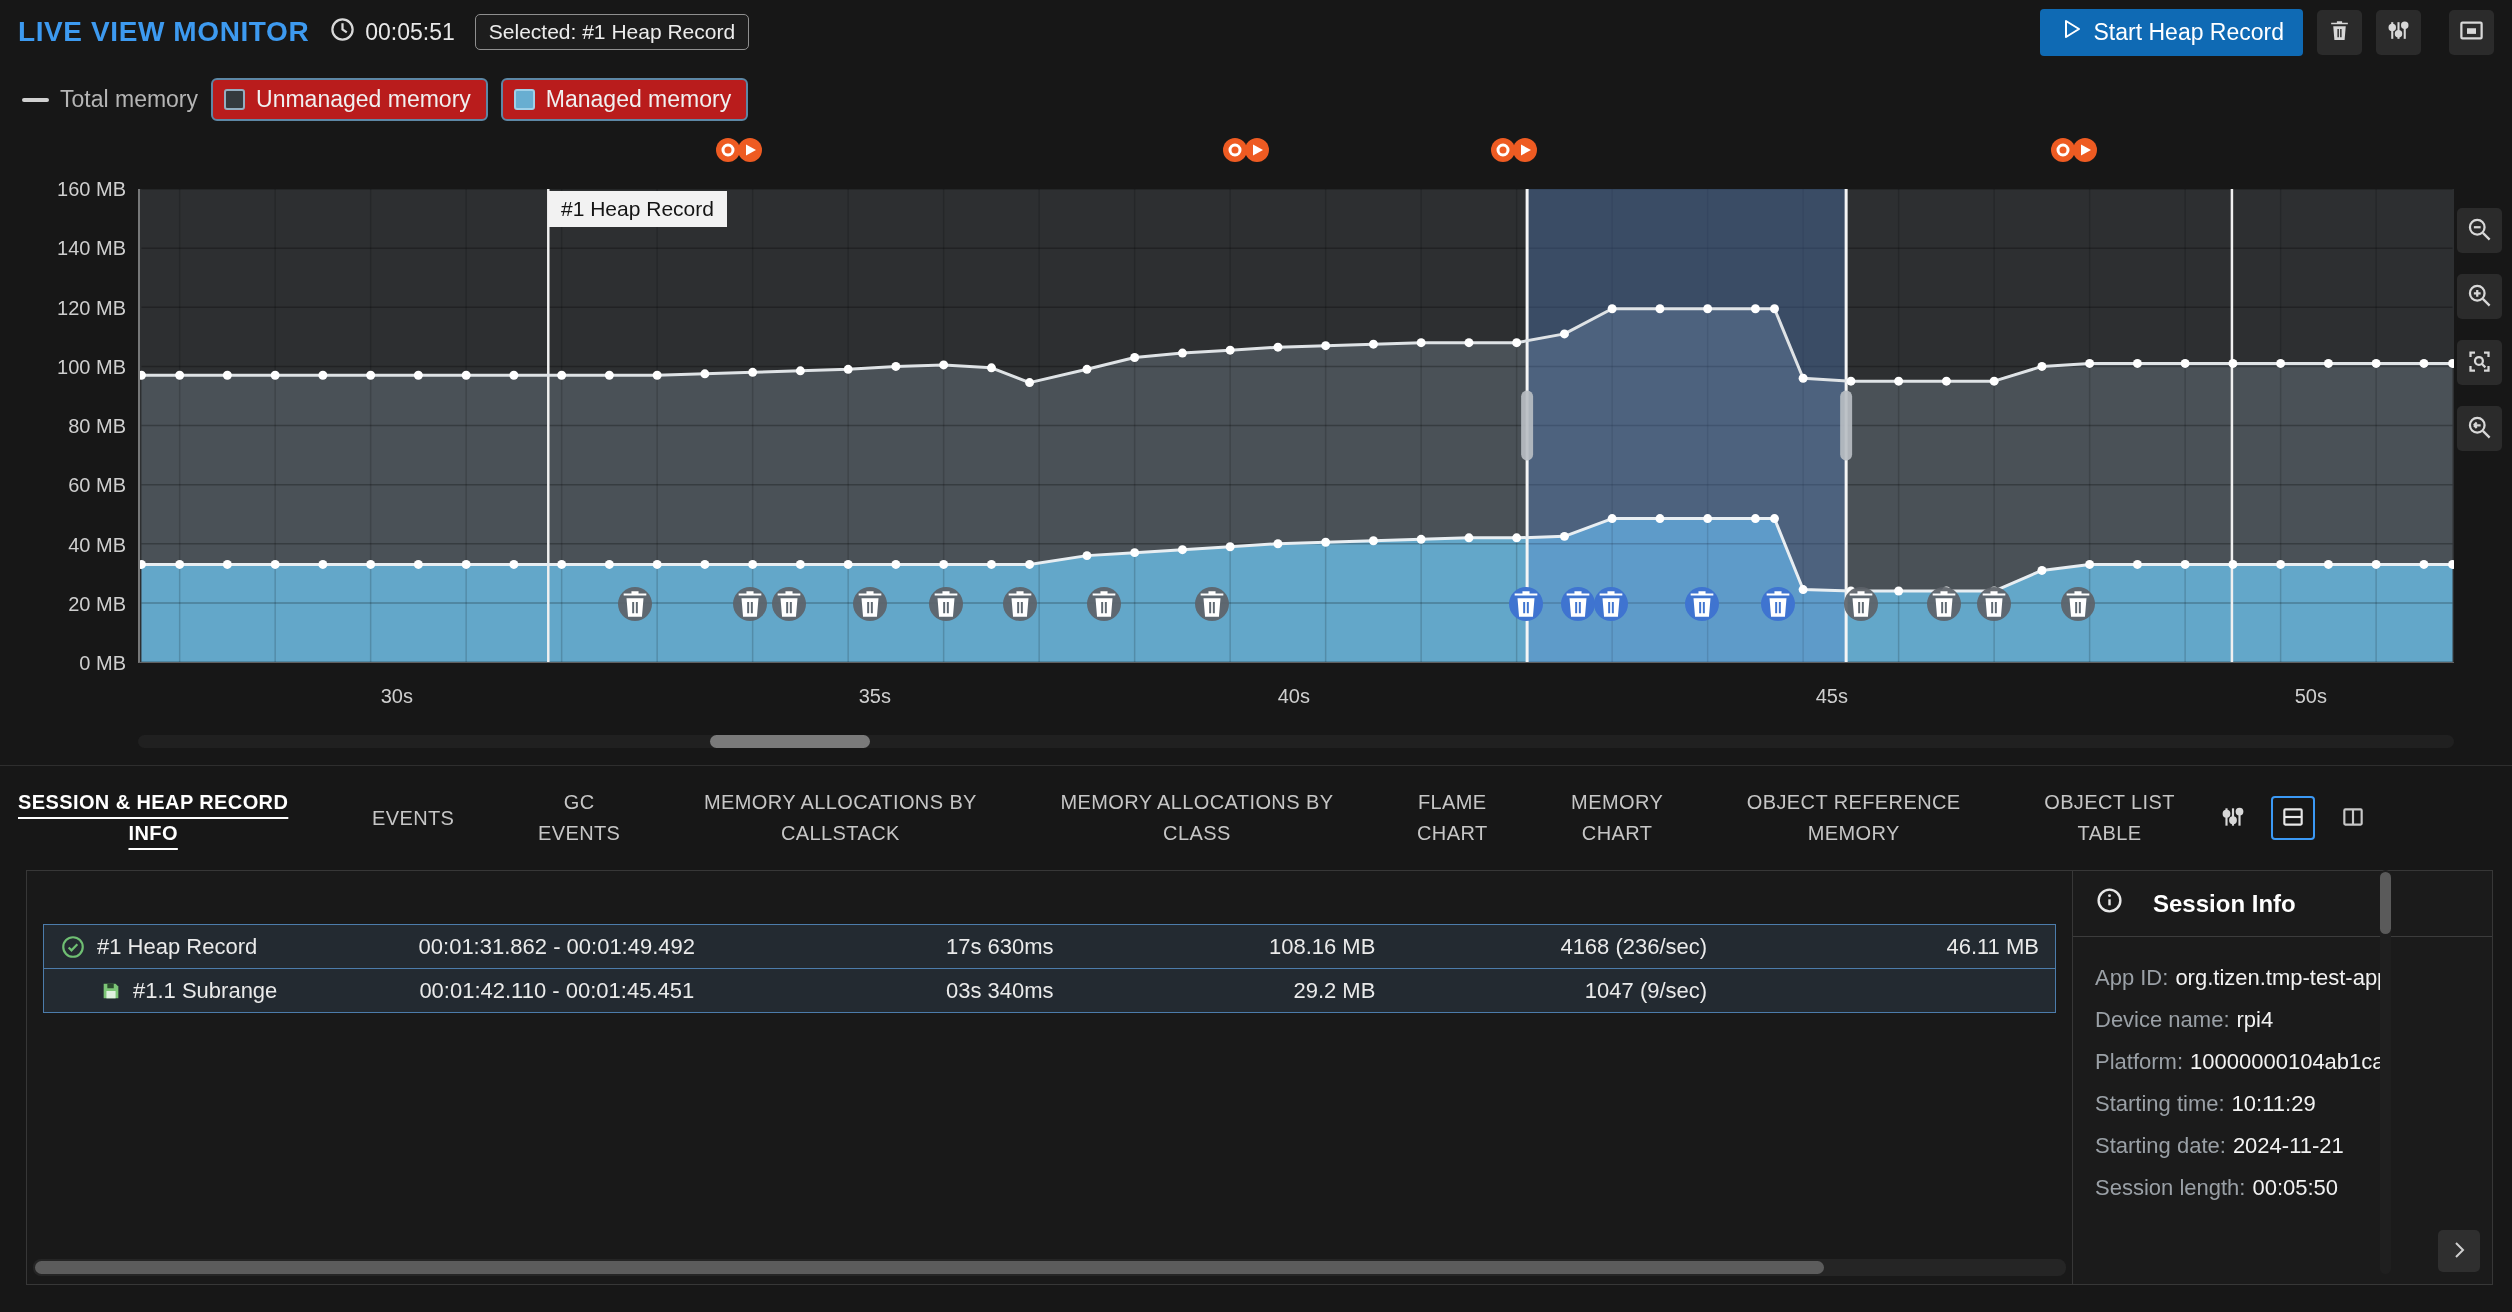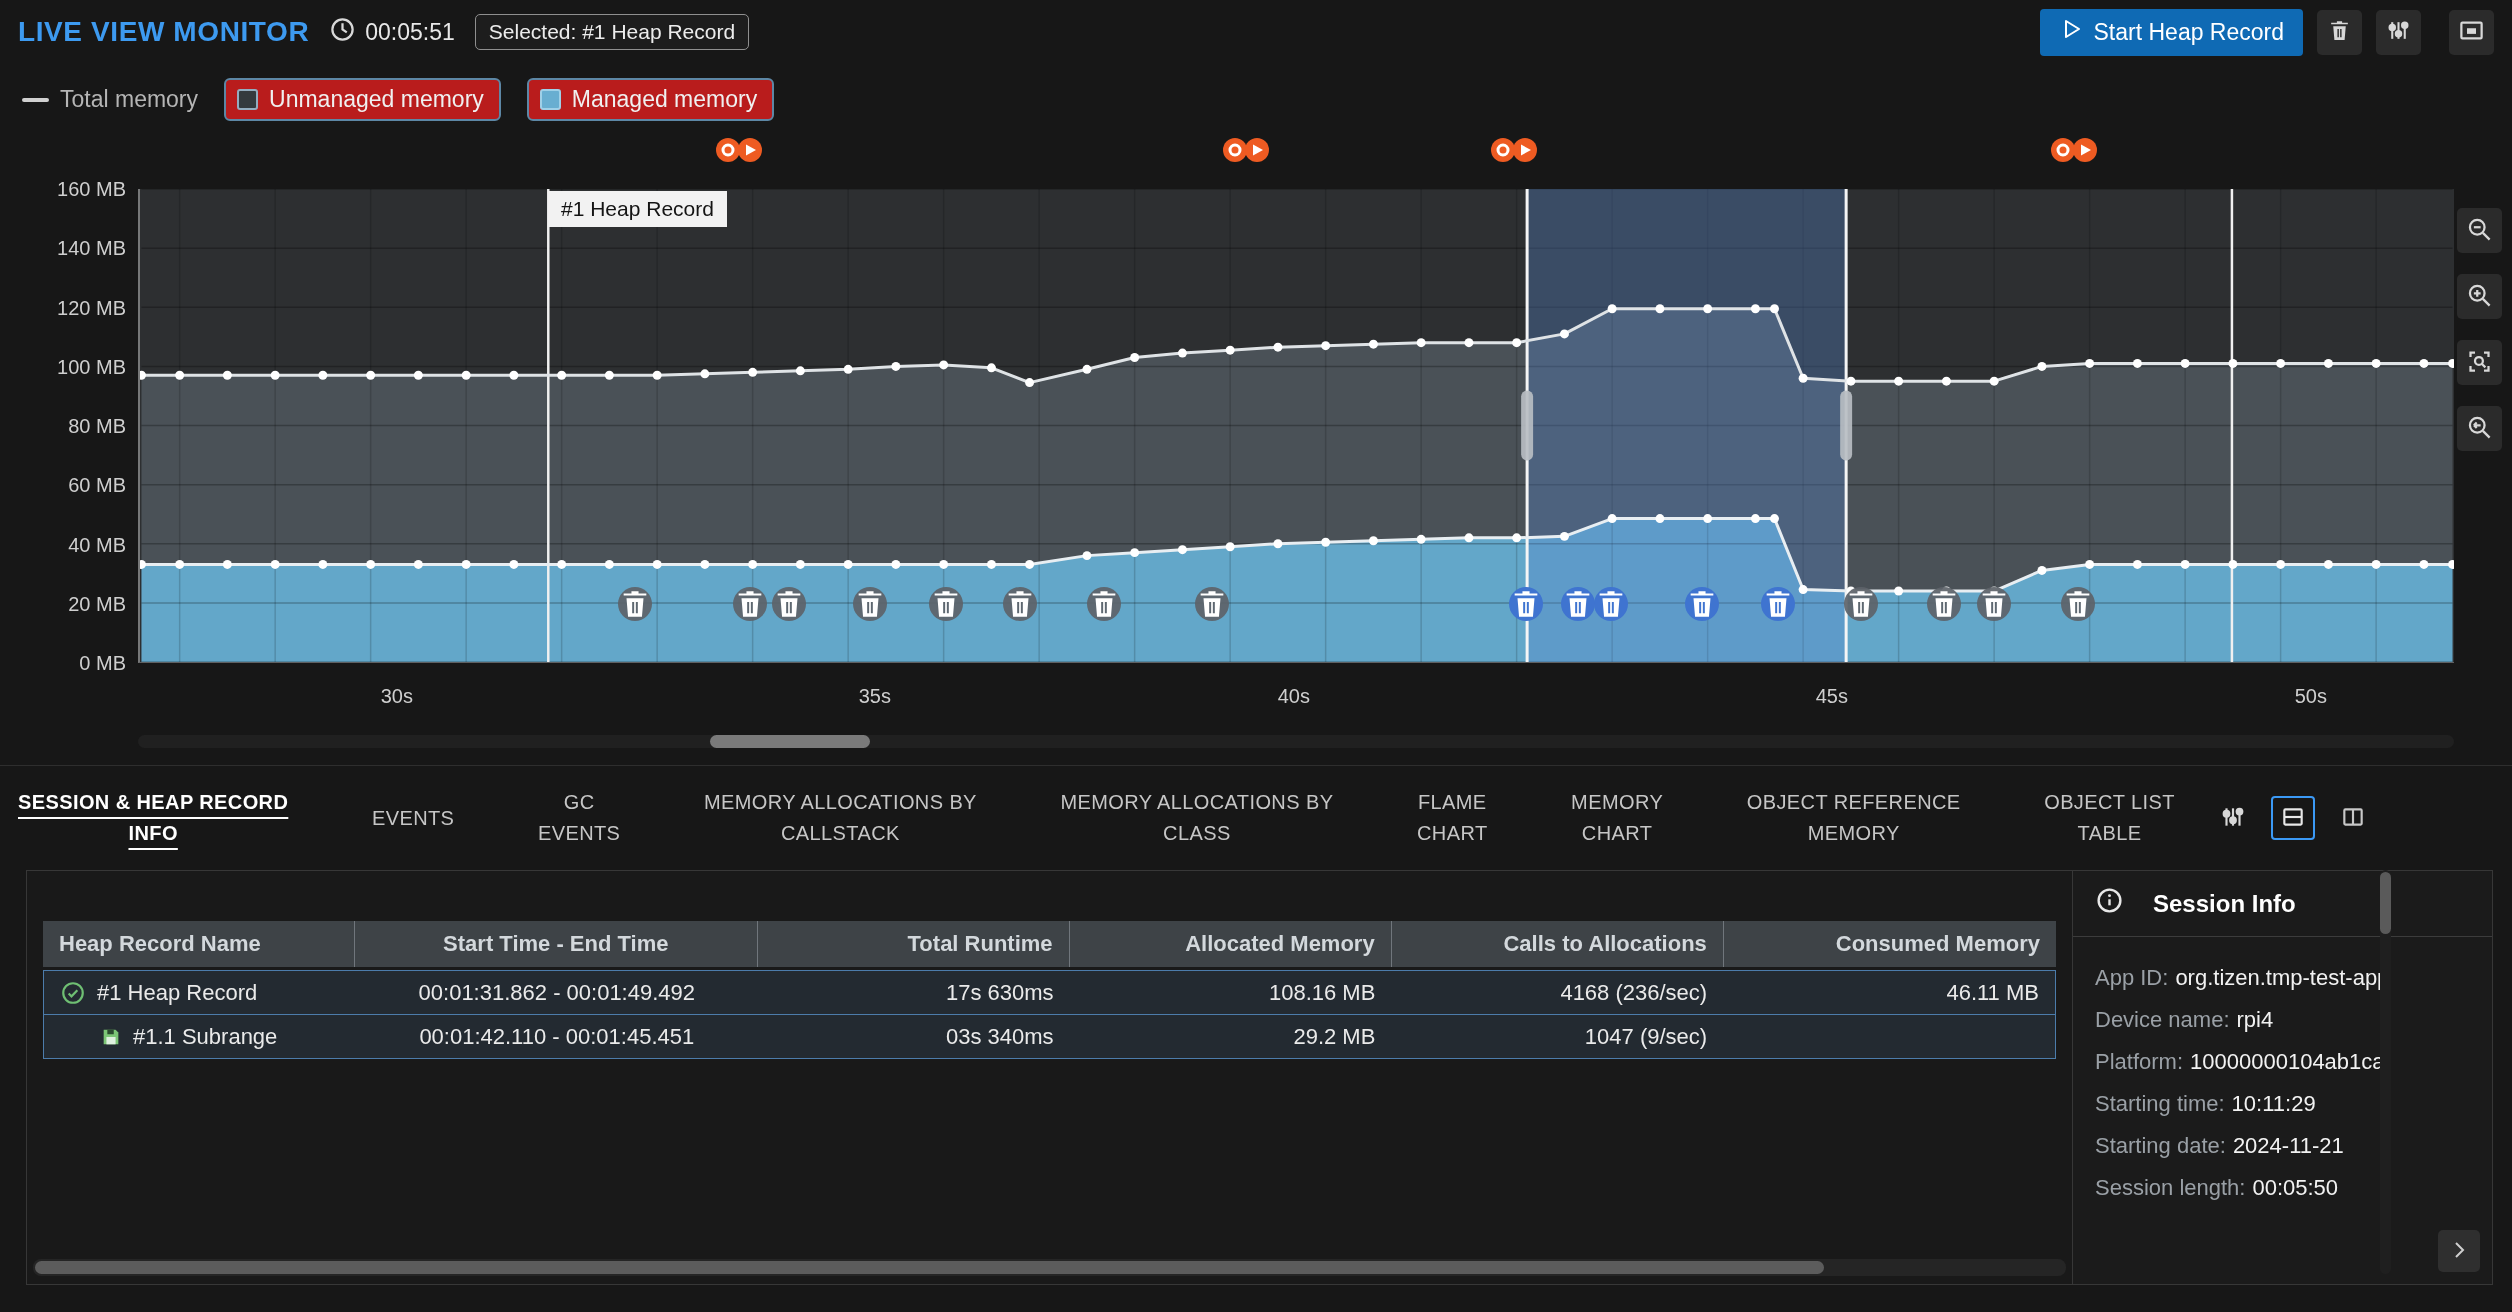--- a/index.html
+++ b/index.html
@@ -11,21 +11,21 @@
   .title{font-size:28px;font-weight:bold;color:#3d9af0;letter-spacing:.6px}
   .timer{display:flex;align-items:center;gap:9px;font-size:23px;color:#e8e8e8}
   .badge{font-size:21px;border:1px solid #8f8f8f;border-radius:5px;padding:5px 13px;color:#ececec;background:#1d1d1d}
   .hdr-right{margin-left:auto;display:flex;align-items:center;gap:14px}
   .btn-primary{display:flex;align-items:center;gap:11px;background:#0f6ab4;color:#fff;border:none;border-radius:4px;height:47px;padding:0 19px;font-size:23px;font-family:inherit;cursor:pointer}
   .icon-btn{width:45px;height:45px;background:#2b2b2b;border:none;border-radius:5px;display:flex;align-items:center;justify-content:center;cursor:pointer}
   .icon-btn.gapped{margin-left:14px}
 
   
   .chart-section{position:absolute;left:0;top:64px;width:2512px;height:702px;border-bottom:1px solid #2e2e2e}
-  .legend{position:absolute;left:22px;top:14px;display:flex;align-items:center;gap:26px}
+  .legend{position:absolute;left:22px;top:14px;display:flex;align-items:center;gap:13px}
   .legend-item{display:flex;align-items:center;gap:11px;font-size:23px;color:#b5b5b5}
   .legend-dash{width:27px;height:4px;background:#d0d0d0;border-radius:2px}
   .legend-chip{display:flex;align-items:center;gap:11px;font-size:23px;color:#f0f0f0;border:2px solid #5d87a5;border-radius:6px;padding:6px 15px 6px 11px;background:#b91c1c;cursor:pointer}
   .swatch{width:21px;height:21px;border-radius:3px}
   .swatch.unmanaged{background:#343a3e;border:2px solid #93adc0}
   .swatch.managed{background:#68aed1;border:2px solid #9fd0e8}
 
   .plot-wrap{position:absolute;left:138px;top:125px;width:2316px;height:474px;background:#2d2f31;border-left:2px solid rgba(210,210,210,.45);border-bottom:1px solid rgba(210,210,210,.3)}
   .plot-wrap svg{position:absolute;left:0;top:0;width:100%;height:100%}
   .record-label{position:absolute;top:2px;background:#f2f2f2;color:#141414;font-size:21px;padding:6px 13px;white-space:nowrap;z-index:5}
@@ -556,28 +556,20 @@
               <rect x="4" y="5" width="16" height="14" rx="1"></rect>
               <line x1="12" y1="5" x2="12" y2="19"></line>
             </svg>
         </span>
       </button>
     </div>
   </div>
 
   <div class="bottom-body">
     <div class="table-pane">
-      <div class="tbl-head" id="tblHead">
-          <div class="th al">Heap Record Name</div>
-          <div class="th ac">Start Time - End Time</div>
-          <div class="th ar">Total Runtime</div>
-          <div class="th ar">Allocated Memory</div>
-          <div class="th ar">Calls to Allocations</div>
-          <div class="th ar">Consumed Memory</div>
-        </div>
       <div id="tblRows">
           <div class="tbl-row">
             <div class="td al">
               <span class="row-icon">
                 <svg width="26" height="26" viewBox="0 0 24 24" fill="none" stroke="#6fbf73" stroke-width="2">
                   <circle cx="12" cy="12" r="9"></circle>
                   <path d="M8 12.5l2.6 2.6L16 9.5"></path>
                 </svg>
               </span>
               <span>#1 Heap Record</span>

